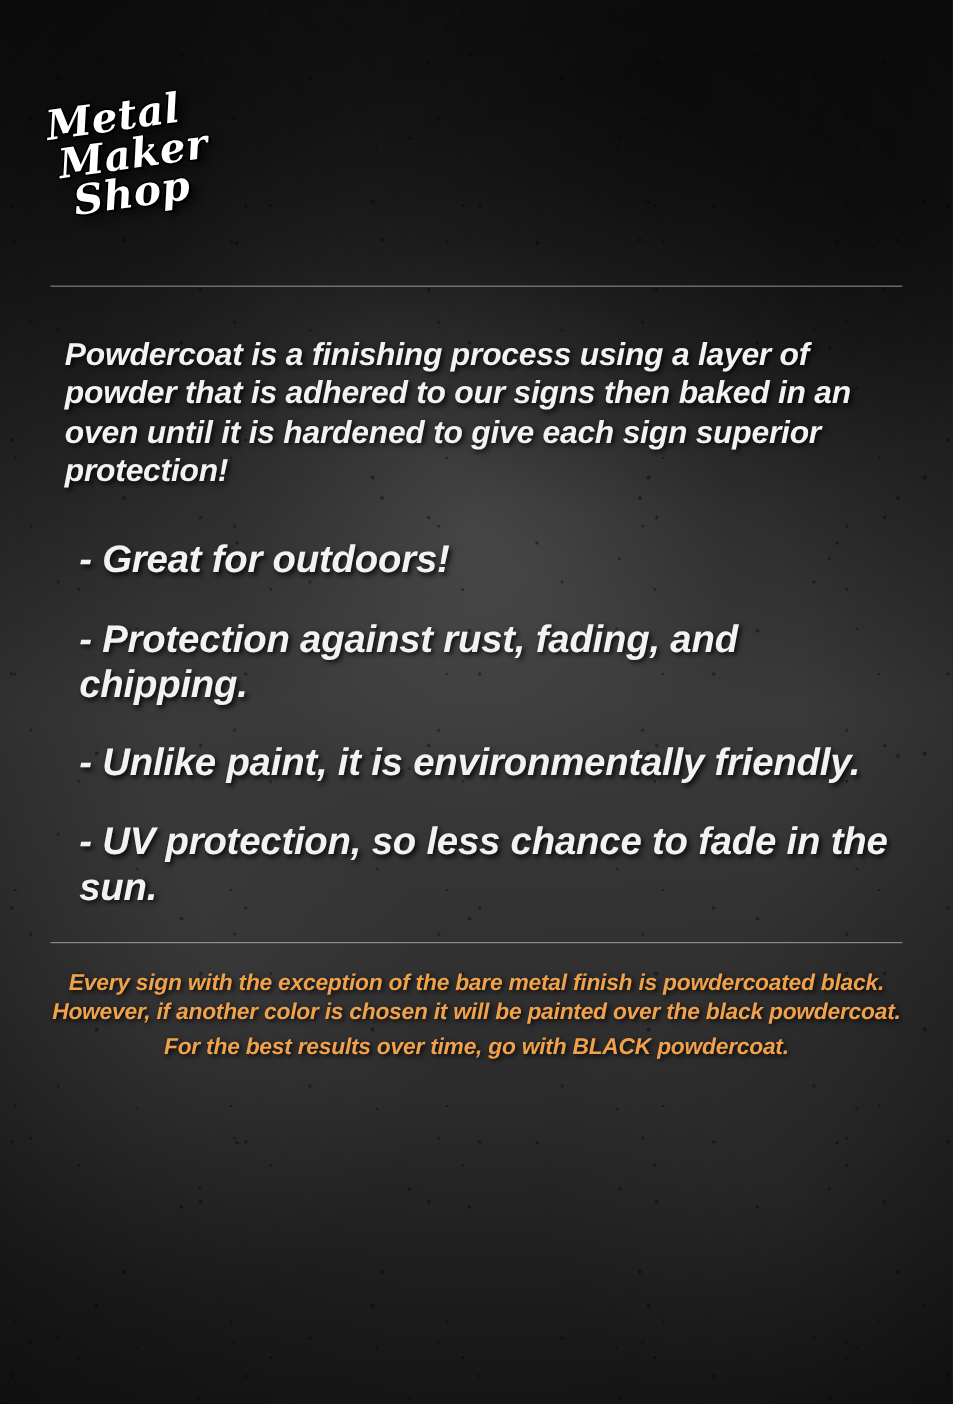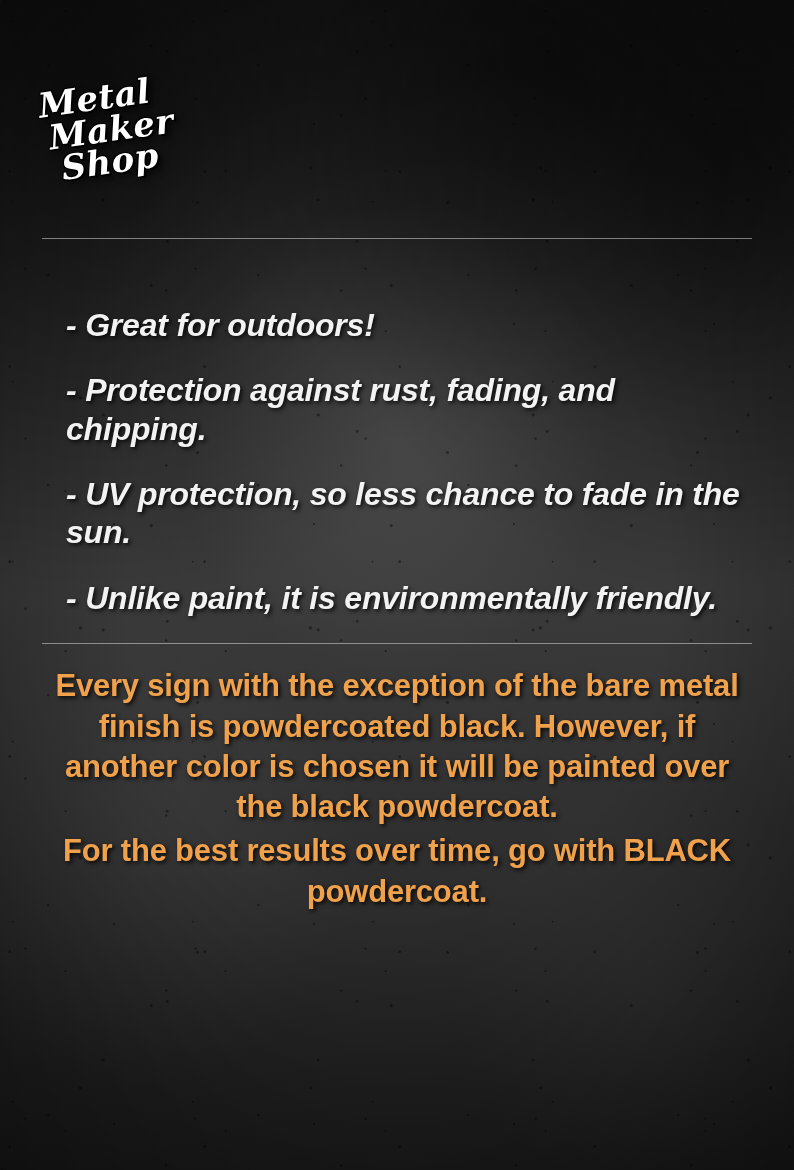--- a/index.html
+++ b/index.html
@@ -160,23 +160,24 @@
     padding: 27px 0 0 12px;
   }
 
   
   .footnote {
     padding-top: 22px;
     text-align: center;
   }
   .footnote p {
     font-family: "Liberation Sans", sans-serif;
+    font-style: italic;
     font-weight: bold;
     color: #f0a14b;
-    font-size: 31px;
+    font-size: 19px;
     line-height: 1.3;
     letter-spacing: -0.2px;
     margin: 0;
     text-shadow: 2px 2px 4px rgba(0,0,0,0.85);
   }
   .footnote p.second { margin-top: 4px; }
 </style>
 </head>
 <body>
 
@@ -187,25 +188,26 @@
       <div class="logo">
         <div class="logo-line l1">Metal</div>
         <div class="logo-line l2">Maker</div>
         <div class="logo-line l3">Shop</div>
       </div>
     </div>
 
     <div class="rule rule-top"></div>
 
     <div class="body-block">
+      <p class="intro">Powdercoat is a finishing process using a layer of powder that is adhered to our signs then baked in an oven until it is hardened to give each sign superior protection!</p>
       <ul class="bullets">
         <li>- Great for outdoors!</li>
         <li>- Protection against rust, fading, and chipping.</li>
+        <li>- Unlike paint, it is environmentally friendly.</li>
         <li>- UV protection, so less chance to fade in the sun.</li>
-        <li>- Unlike paint, it is environmentally friendly.</li>
       </ul>
     </div>
 
     <div class="rule rule-bottom"></div>
 
     <div class="footnote">
       <p>Every sign with the exception of the bare metal finish is powdercoated black. However, if another color is chosen it will be painted over the black powdercoat.</p>
       <p class="second">For the best results over time, go with BLACK powdercoat.</p>
     </div>
 

